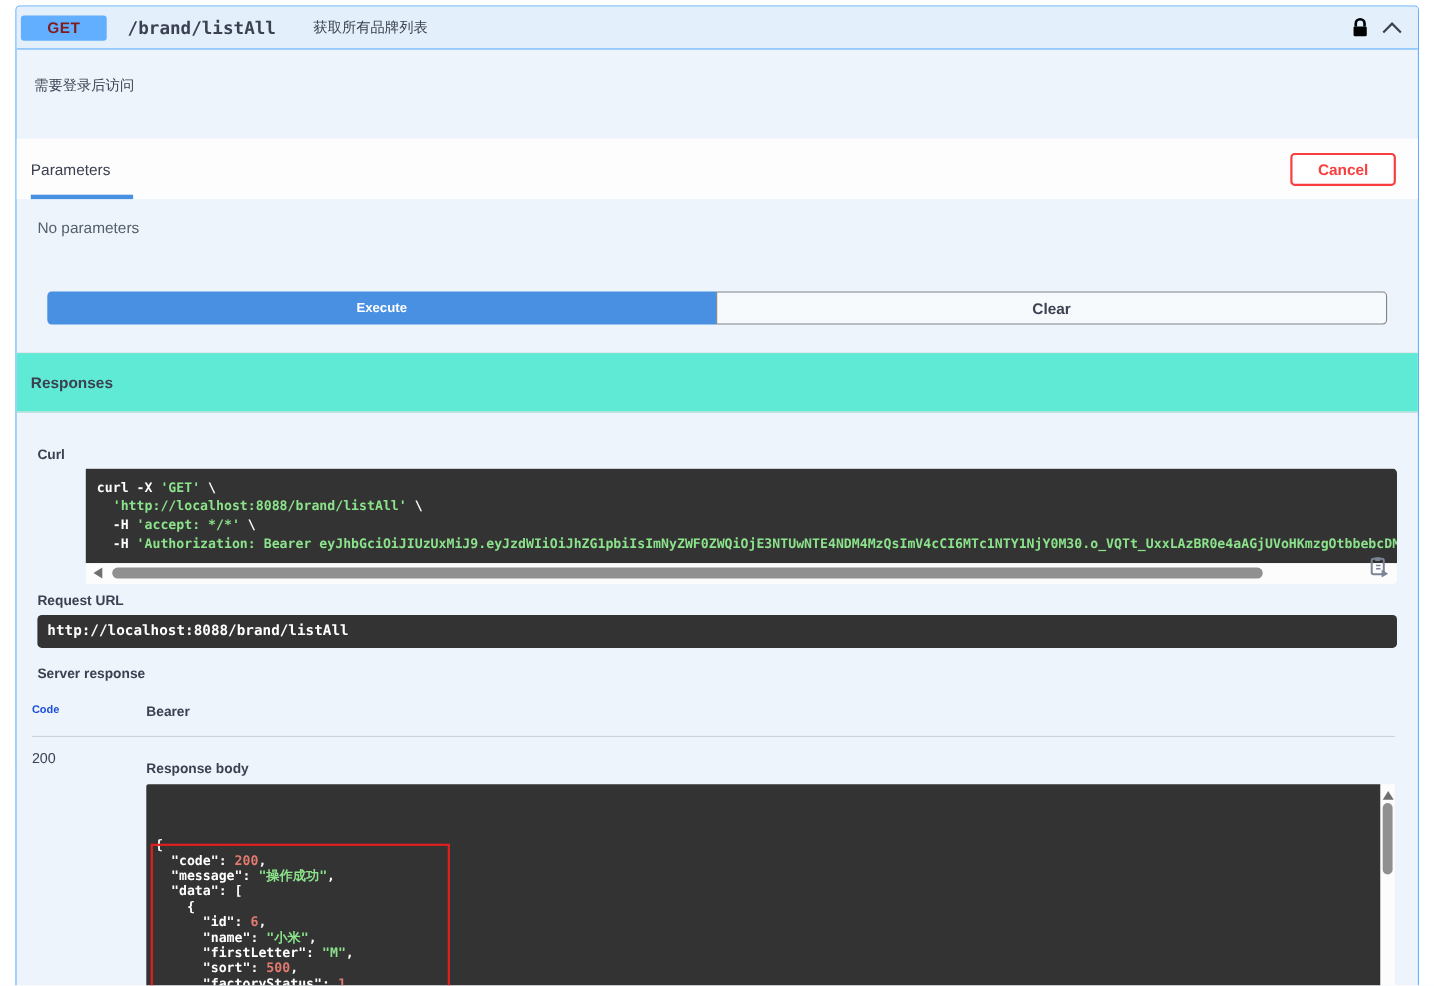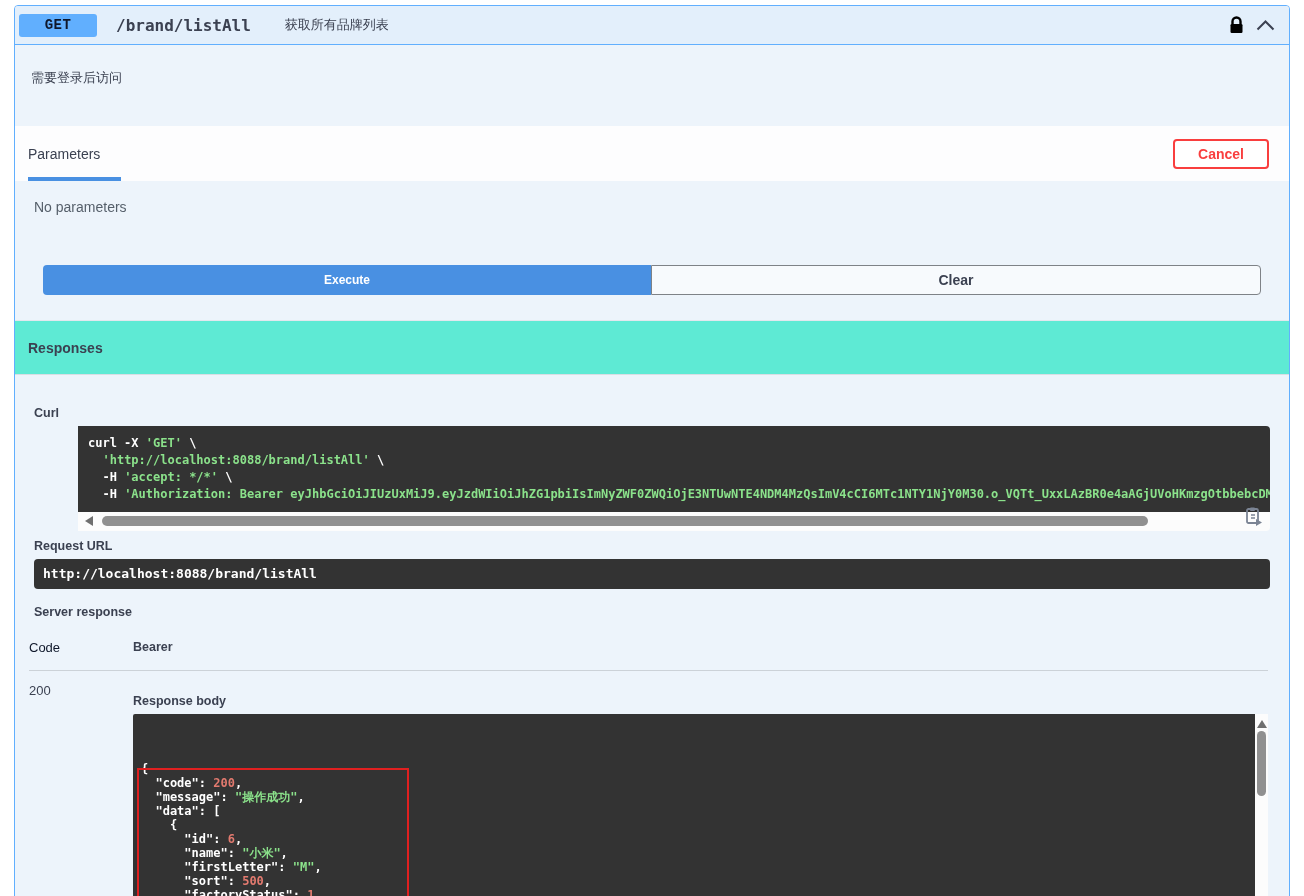--- a/index.html
+++ b/index.html
@@ -13,23 +13,23 @@
     border:1px solid #61affe; border-radius:4px; background:#edf4fb;
     overflow:hidden;
   }
   
   .opblock-header {
     display:flex; align-items:center; height:39px; background:#e3effb;
     border-bottom:1px solid #61affe; padding:0 14px 0 4px;
   }
   .method-badge {
     width:78px; height:23px; border-radius:3px; background:#61affe;
-    color:#0f172a; font-weight:bold; font-size:14px; display:flex;
+    color:#7f1d1d; font-weight:bold; font-size:14px; display:flex;
     align-items:center; justify-content:center; letter-spacing:.5px;
-    font-family:Liberation Mono, monospace;
+    font-family:Liberation Sans, sans-serif;
   }
   .endpoint-path {
     margin-left:19px; font-family:"DejaVu Sans Mono", monospace;
     font-weight:bold; font-size:16px; color:#3b4151;
   }
   .endpoint-summary { margin-left:34px; font-size:13px; color:#3b4151; }
   .header-icons { margin-left:auto; display:flex; align-items:center; gap:12px; }
   .icon-btn { background:none; border:none; cursor:pointer; display:flex; align-items:center; }
   
   .auth-note { height:81px; padding:24px 16px; font-size:13px; color:#3b4151; }
@@ -80,21 +80,21 @@
   .curl-thumb {
     position:absolute; left:24px; top:4px; width:1046px; height:10px;
     border-radius:5px; background:#909090; cursor:grab;
   }
   .copy-icon { position:absolute; right:6px; bottom:1px; cursor:pointer; }
   .lbl-requrl { display:block; margin:8px 0 0 19px; }
   .request-url-block { margin:6px 19px 0; border-radius:4px; padding:8px 9px; font-size:13px; }
   .lbl-server { display:block; margin:16px 0 0 19px; }
   .resp-table { margin:13px 21px 0 14px; }
   .resp-table-head { display:flex; padding:8px 0 15px; border-bottom:1px solid #ccd2d8; }
-  .code-col-header { width:104px; font-size:13px; font-weight:normal; color:#0f172a; }
+  .code-col-header { width:104px; font-size:10px; font-weight:bold; color:#1d4ed8; }
   .details-col-header { font-size:12.5px; font-weight:bold; color:#3b4151; }
   .resp-table-row { display:flex; }
   .status-code { width:104px; padding-top:12px; font-size:13px; color:#3b4151; }
   .details-cell { flex:1; padding-top:20px; }
   .resp-wrap { display:flex; margin-top:5px; }
   .resp-block { position:relative; flex:1; height:220px; padding:6px 8px; border-radius:2px 0 0 2px; }
   .annotation-box {
     position:absolute; left:4px; top:54px; width:272px; height:132px;
     border:2px solid #e02020; pointer-events:none;
   }

